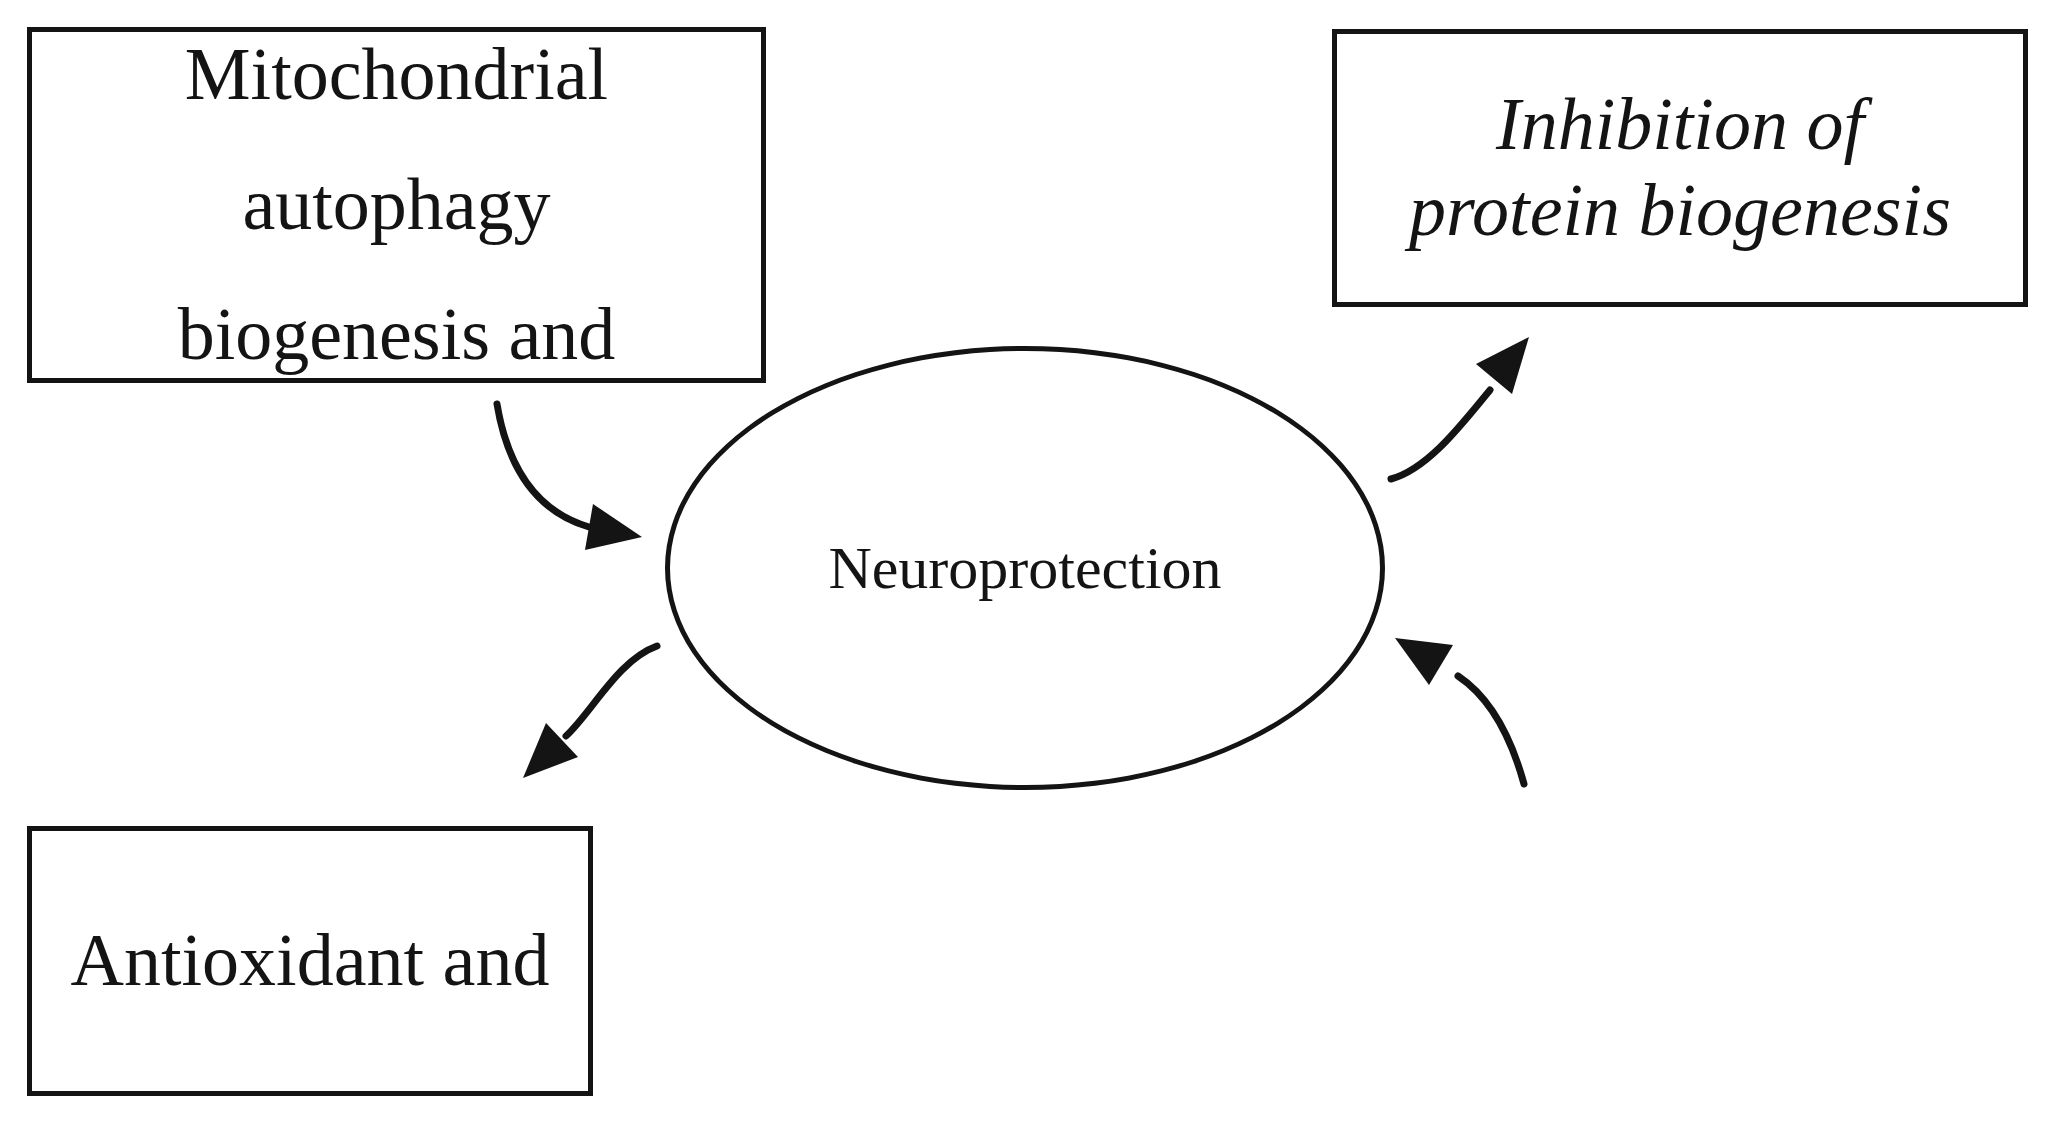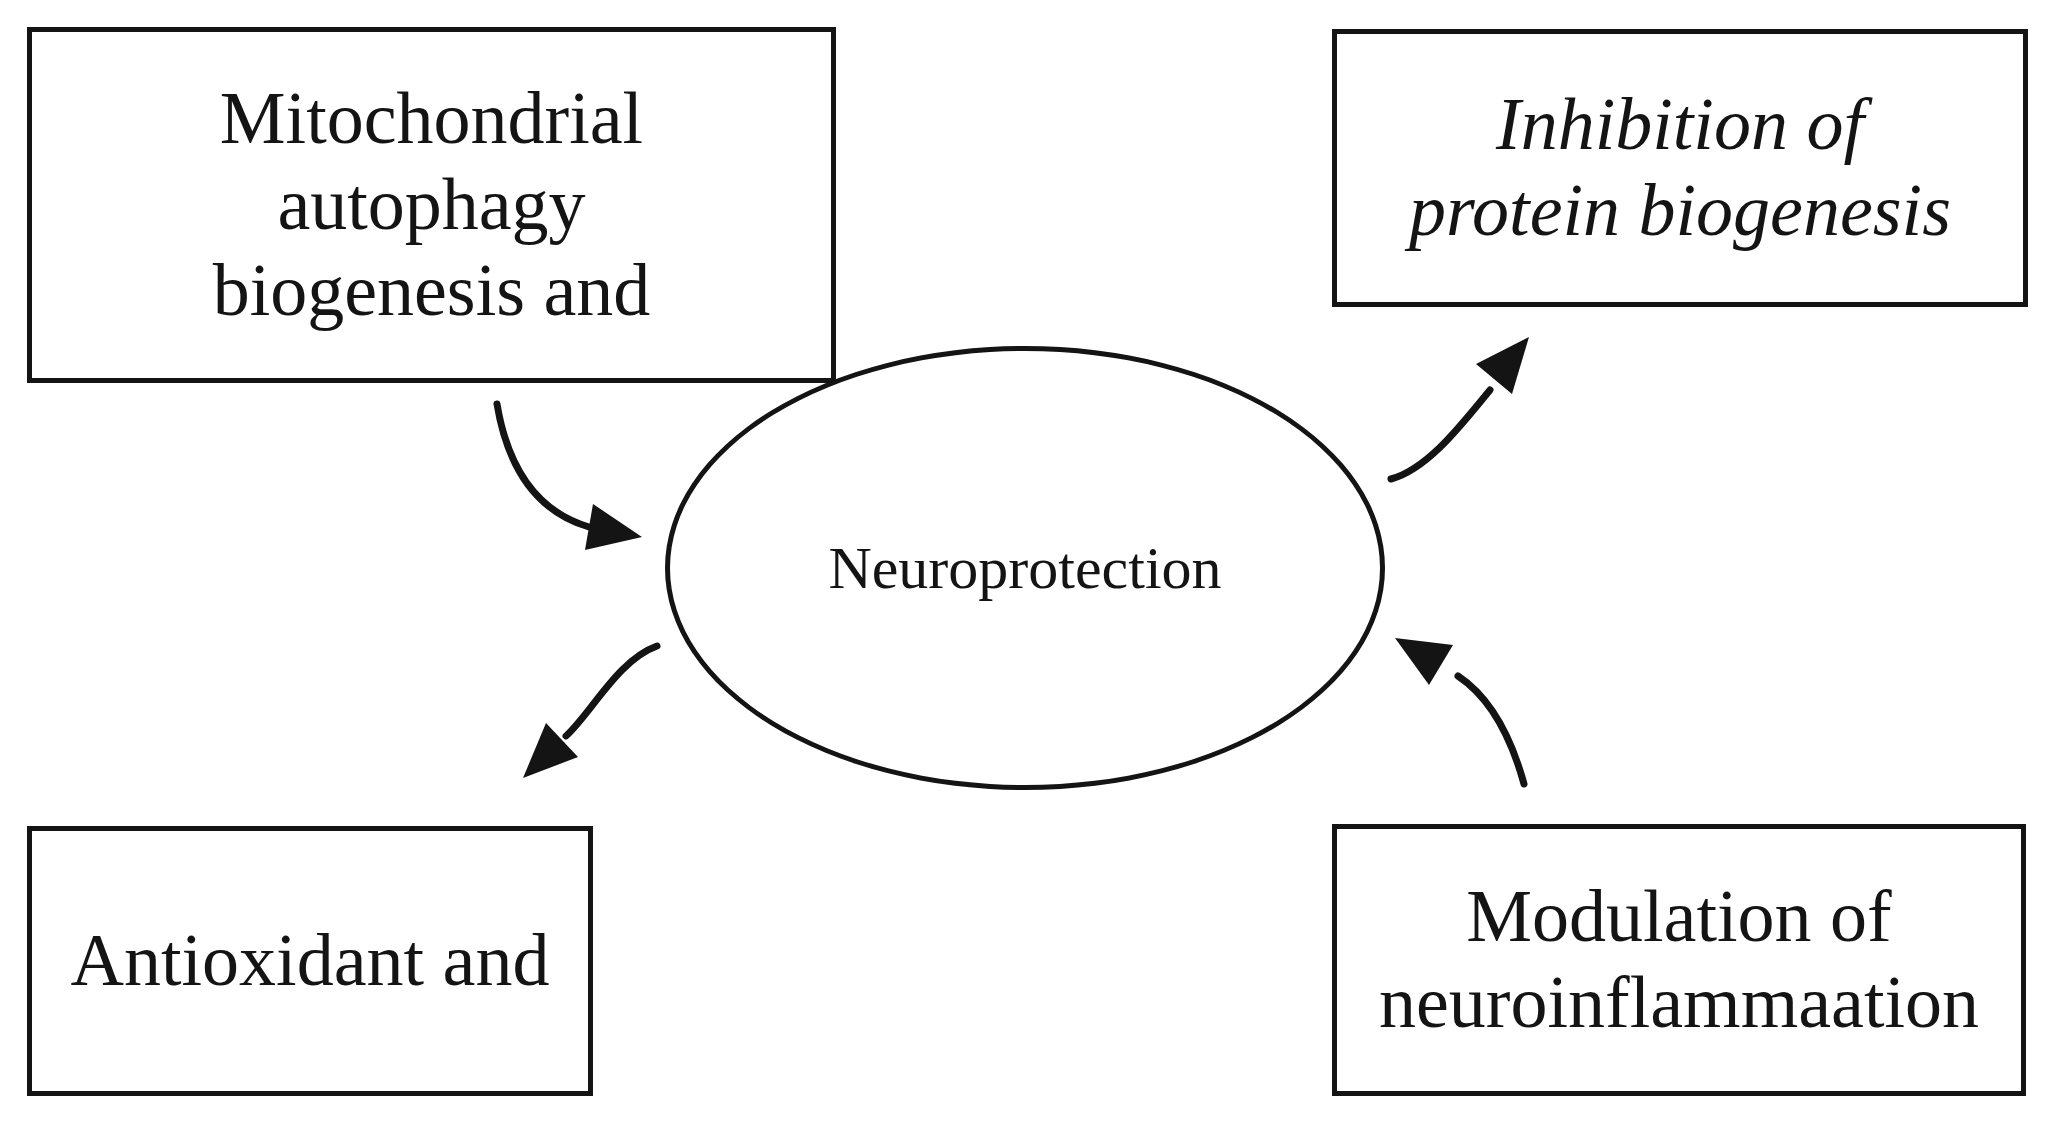--- a/index.html
+++ b/index.html
@@ -15,21 +15,21 @@
     position:absolute;
     box-sizing:border-box;
     border:5px solid #141414;
     background:#ffffff;
     display:flex;flex-direction:column;
     justify-content:center;align-items:center;
     text-align:center;
     font-size:74px;line-height:1.16;
     white-space:nowrap;
   }
-  #box-tl{left:27px;top:27px;width:809px;height:356px;}
+  #box-tl{left:27px;top:27px;width:739px;height:356px;gap:44px;}
   #box-tr{left:1332px;top:29px;width:696px;height:278px;font-style:italic;}
   #box-bl{left:27px;top:826px;width:566px;height:270px;}
   #box-br{left:1332px;top:824px;width:694px;height:272px;}
   .ellipse{
     position:absolute;
     box-sizing:border-box;
     left:665px;top:346px;width:720px;height:444px;
     border:5px solid #141414;
     border-radius:50%;
     background:#ffffff;
@@ -73,22 +73,18 @@
 
   <div class="node" id="box-tr">
     <div>Inhibition of</div>
     <div>protein biogenesis</div>
   </div>
 
   <div class="node" id="box-bl">
     <div>Antioxidant and</div>
   </div>
 
-  <div class="node" id="box-br">
-    <div>Modulation of</div>
-    <div>neuroinflammaation</div>
-  </div>
 
   <div class="ellipse">
     <span>Neuroprotection</span>
   </div>
 
 </div>
 
 </body></html>

